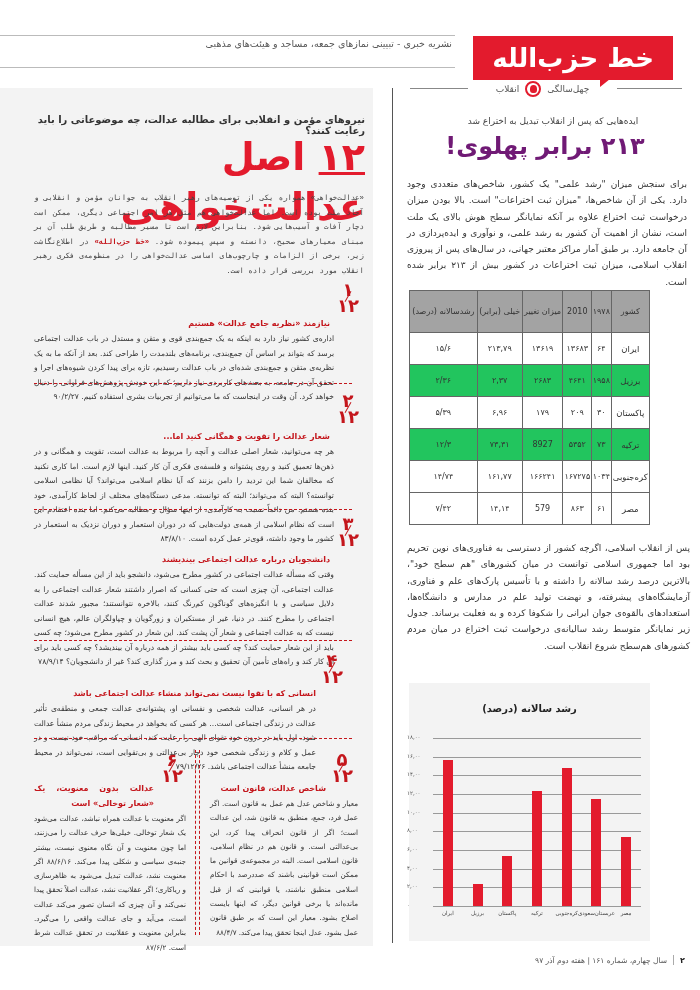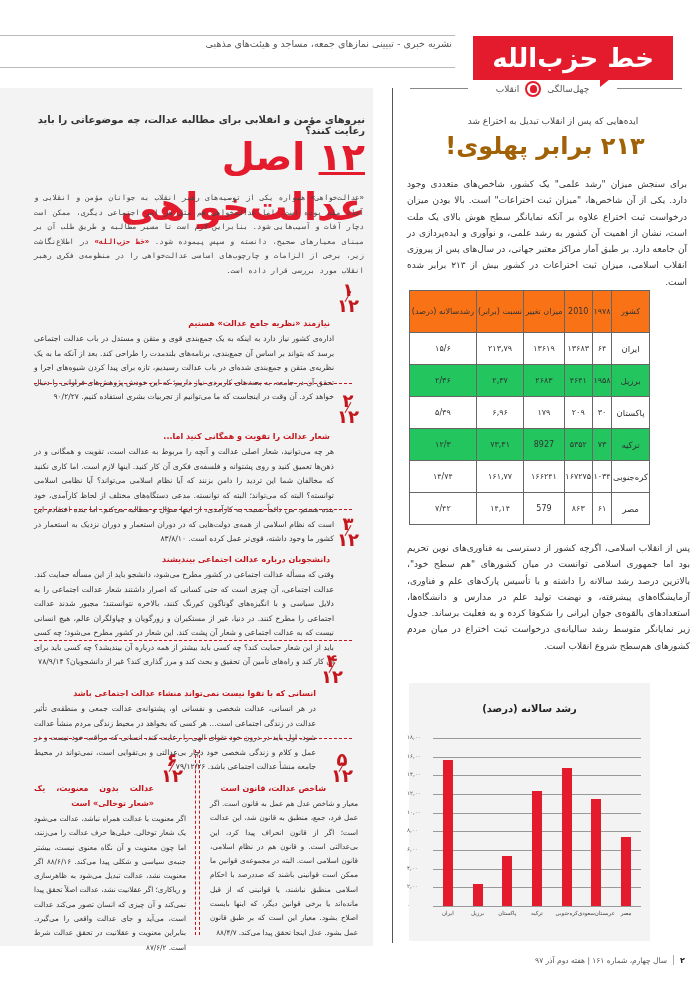--- a/index.html
+++ b/index.html
@@ -13,29 +13,29 @@
   .logo { position: absolute; left: 473px; top: 36px; width: 200px; height: 44px; background: #e31b2d; display: flex; align-items: center; justify-content: center; }
   .logo-text { color: #fff; font-size: 26px; font-weight: bold; letter-spacing: -1px; }
   .logo-tail-pos { position: absolute; left: 600px; top: 79px; width: 0; height: 0; border-top: 8px solid #e31b2d; border-right: 10px solid transparent; }
 
   .section-rule { position: absolute; top: 88px; height: 1px; background: #888; }
   .section-label { position: absolute; top: 81px; left: 470px; width: 145px; display: flex; align-items: center; justify-content: center; gap: 6px; font-size: 9px; color: #555; }
   .section-logo { width: 16px; height: 16px; border-radius: 50%; border: 2px solid #e31b2d; background: #fff; display: inline-flex; align-items: center; justify-content: center; }
   .section-logo::after { content: ""; width: 7px; height: 8px; background: #e31b2d; border-radius: 50% 50% 40% 40%; }
   .right-border { position: absolute; left: 392px; top: 88px; width: 1px; height: 855px; background: #555; }
   .kicker { position: absolute; left: 408px; top: 116px; width: 290px; text-align: center; font-size: 9px; color: #444; }
-  .headline-r { position: absolute; left: 400px; top: 132px; width: 290px; text-align: center; font-size: 24px; color: #a16207; font-weight: bold; }
+  .headline-r { position: absolute; left: 400px; top: 132px; width: 290px; text-align: center; font-size: 24px; color: #701a75; font-weight: bold; }
   .para { font-size: 9px; line-height: 16.3px; text-align: justify; color: #333; }
   .para-1 { position: absolute; left: 407px; top: 176px; width: 280px; }
   .para-2 { position: absolute; left: 407px; top: 540px; width: 283px; }
 
   
   table.data-table { position: absolute; left: 409px; top: 290px; width: 241px; border-collapse: collapse; font-size: 8px; text-align: center; direction: rtl; }
   table.data-table th, table.data-table td { border: 1px solid #666; }
-  table.data-table th { background: #f97316; height: 42px; font-weight: normal; color: #333; line-height: 12px; }
+  table.data-table th { background: #a3a3a3; height: 42px; font-weight: normal; color: #333; line-height: 12px; }
   table.data-table td { height: 32px; color: #333; }
   table.data-table tr.alt td { background: #22c55e; }
   table.data-table td.country { font-size: 8.5px; }
 
   
   .chart-box { position: absolute; left: 409px; top: 683px; width: 241px; height: 258px; background: #f3f3f3; }
   .chart-title { position: absolute; left: 0; top: 20px; width: 100%; text-align: center; font-size: 10px; font-weight: bold; color: #222; }
   .chart-plot { position: absolute; left: 24px; top: 55px; width: 208px; height: 168px; }
   .gridline { position: absolute; left: 0; width: 100%; height: 1px; background: #999; }
   .ytick { position: absolute; left: -26px; width: 22px; text-align: left; font-size: 5.5px; color: #555; direction: ltr; }
@@ -151,21 +151,21 @@
 <div class="headline-r">۲۱۳ برابر پهلوی!</div>
 <div class="para para-1">برای سنجش میزان "رشد علمی" یک کشور، شاخص‌های متعددی وجود دارد. یکی از آن شاخص‌ها، "میزان ثبت اختراعات" است. بالا بودن میزان درخواست ثبت اختراع علاوه بر آنکه نمایانگر سطح هوش بالای یک ملت است، نشان از اهمیت آن کشور به رشد علمی، و نوآوری و ایده‌پردازی در آن جامعه دارد. بر طبق آمار مراکز معتبر جهانی، در سال‌های پس از پیروزی انقلاب اسلامی، میزان ثبت اختراعات در کشور بیش از ۲۱۳ برابر شده است.</div>
 
 <table class="data-table">
   <thead>
     <tr>
       <th>کشور</th>
       <th>۱۹۷۸</th>
       <th>2010</th>
       <th>میزان تغییر</th>
-      <th>نسبت (برابر)</th>
+      <th>خیلی (برابر)</th>
       <th>رشدسالانه (درصد)</th>
     </tr>
   </thead>
   <tbody>
     <tr>
       <td class="country">ایران</td>
         <td>۶۴</td>
         <td>۱۳۶۸۳</td>
         <td>۱۳۶۱۹</td>
         <td>۲۱۳,۷۹</td>

